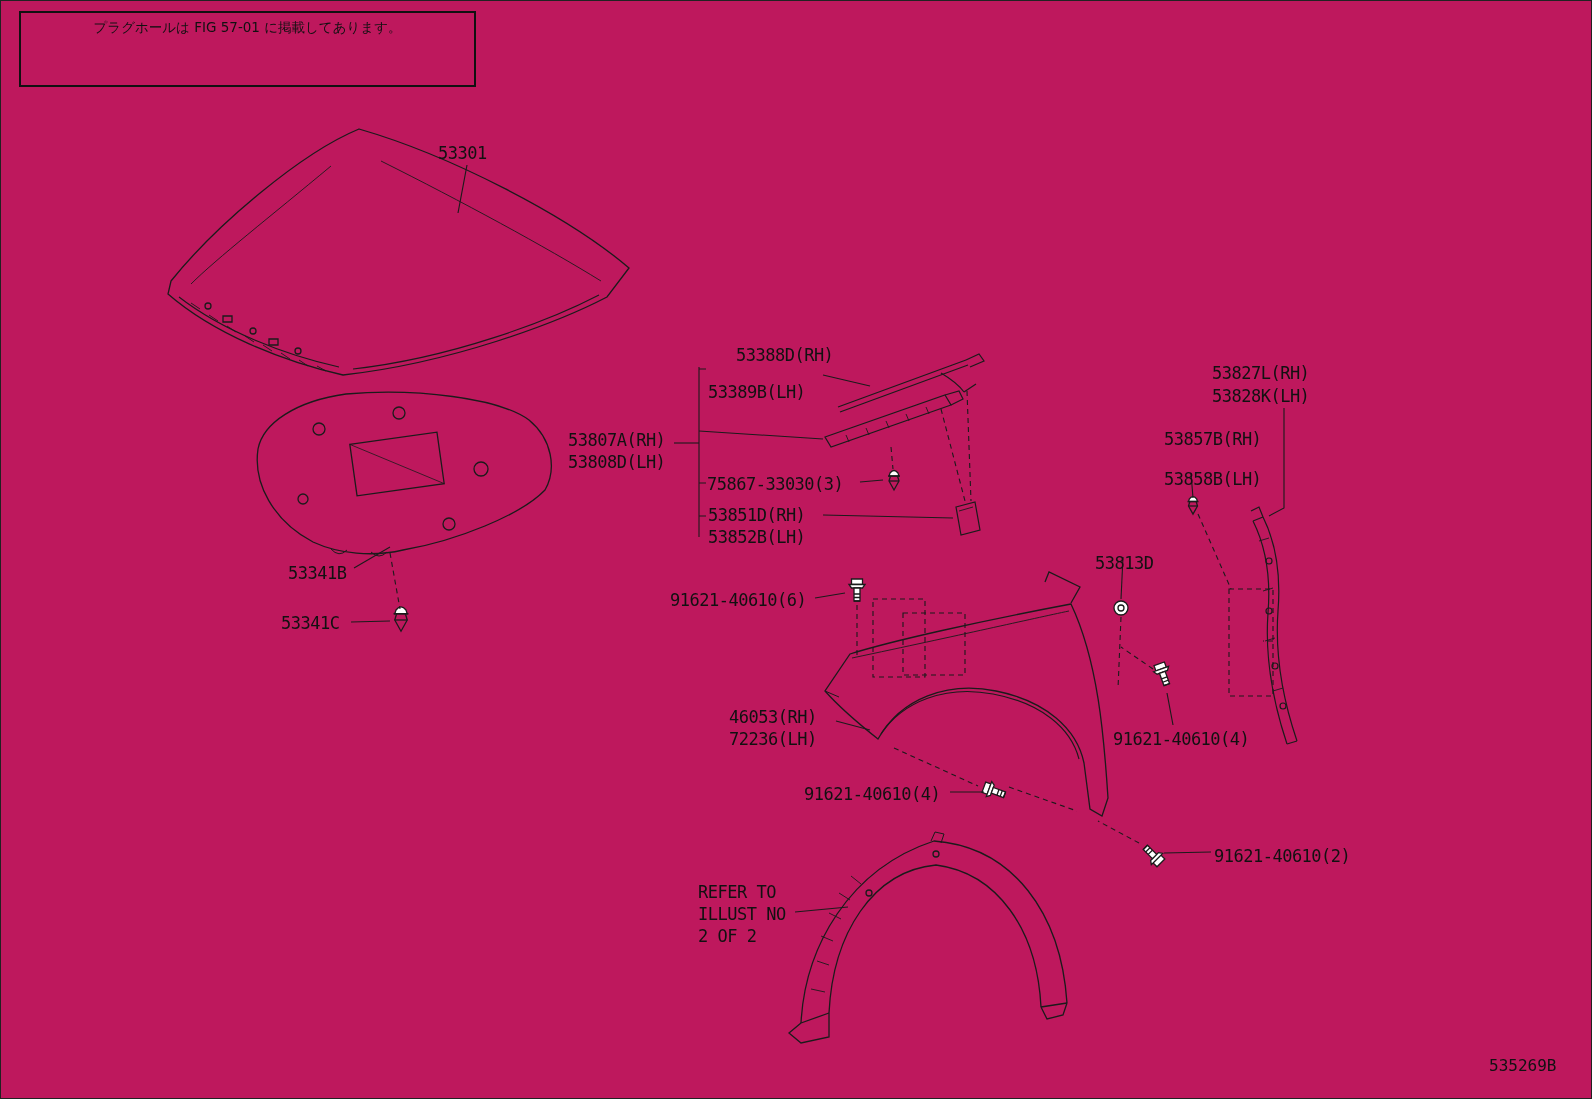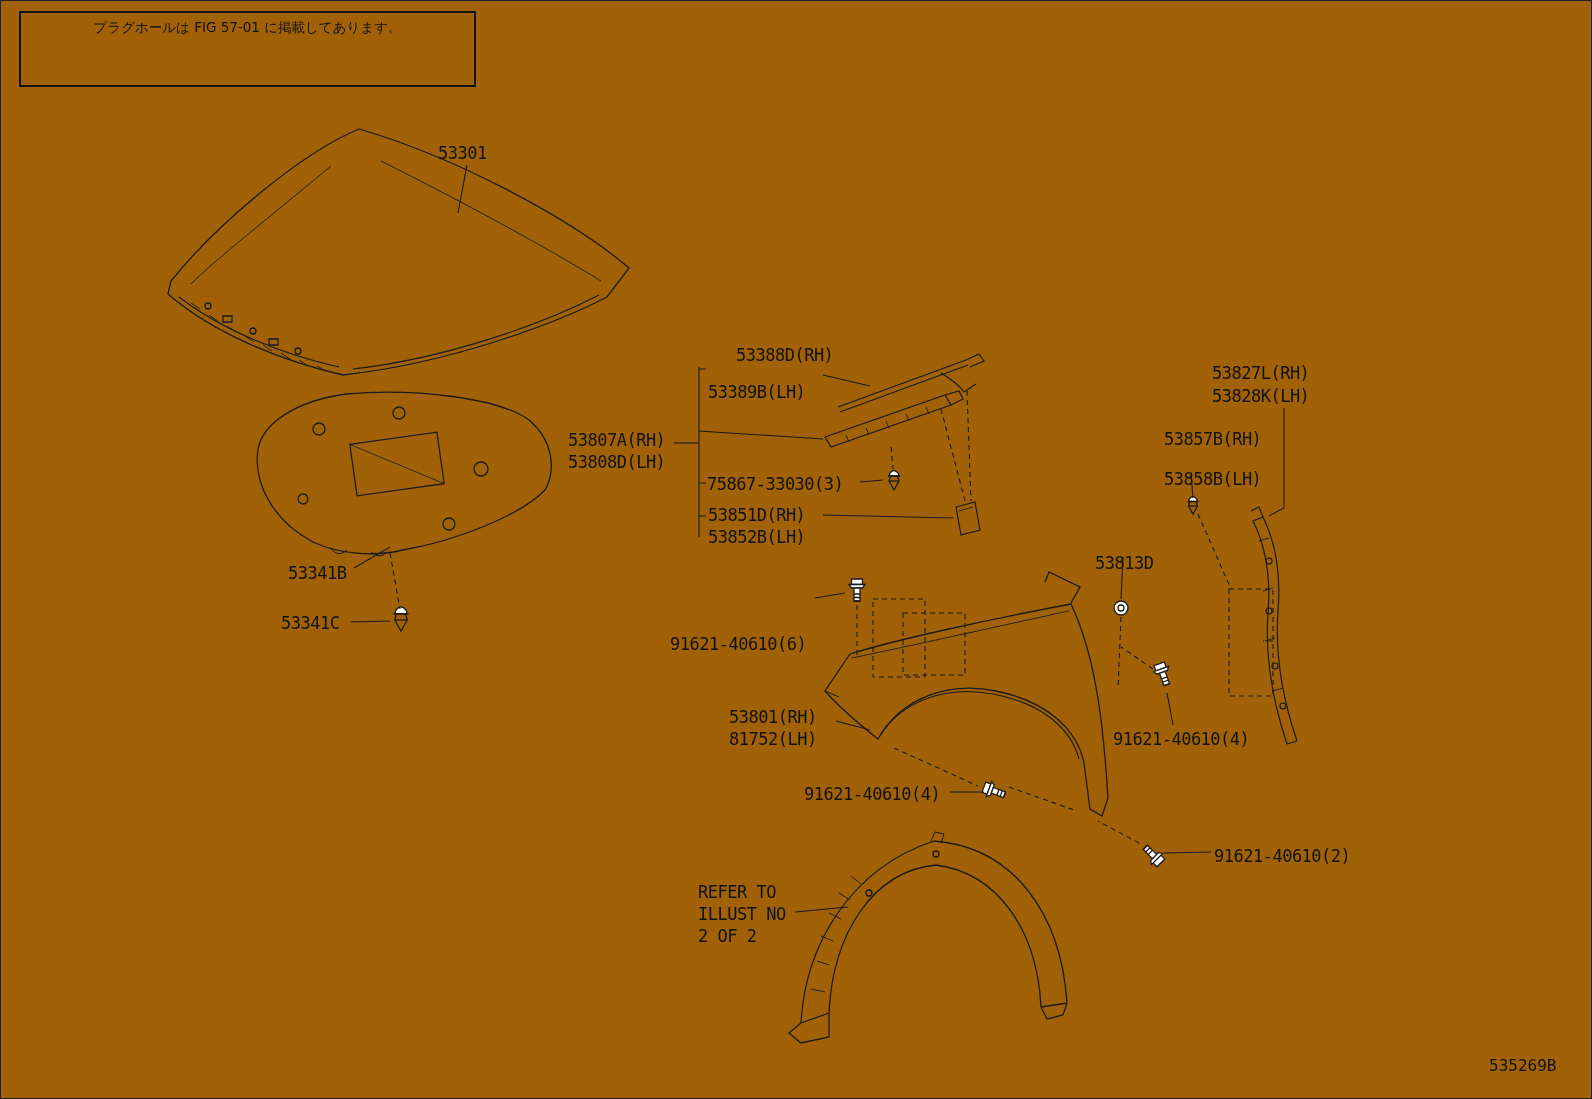--- a/index.html
+++ b/index.html
@@ -1,19 +1,19 @@
 <!DOCTYPE html>
 <html><head>
 <meta charset="utf-8">
 <style>
   html,body{margin:0;padding:0;background:#fff;}
   #page{
     position:relative;
     width:1592px;height:1099px;
-    background:#a16207;
+    background:#be185d;
     border:1px solid #222;
     box-sizing:border-box;
     font-family:"DejaVu Sans Mono", monospace;
     color:#111;
     overflow:hidden;
   }
   .lbl{
     position:absolute;
     font-family:"DejaVu Sans Mono", monospace;
     font-size:17px;
@@ -237,24 +237,24 @@
   <div class="lbl" style="left:707px;top:526px;text-align:right;">53852B(LH)</div>
 
   <div class="lbl" style="left:1211px;top:362px;">53827L(RH)</div>
   <div class="lbl" style="left:1211px;top:385px;">53828K(LH)</div>
 
   <div class="lbl" style="left:1163px;top:428px;">53857B(RH)</div>
   <div class="lbl" style="left:1163px;top:468px;">53858B(LH)</div>
 
   <div class="lbl" style="left:1094px;top:537px;margin-top:15px;">53813D</div>
 
-  <div class="lbl" style="left:669px;top:589px;margin-top:44px;">91621-40610(6)</div>
-
-  <div class="lbl" style="left:728px;top:706px;">53801(RH)</div>
-  <div class="lbl" style="left:728px;top:728px;">81752(LH)</div>
+  <div class="lbl" style="left:669px;top:589px;">91621-40610(6)</div>
+
+  <div class="lbl" style="left:728px;top:706px;">46053(RH)</div>
+  <div class="lbl" style="left:728px;top:728px;">72236(LH)</div>
 
   <div class="lbl" style="left:1112px;top:728px;">91621-40610(4)</div>
   <div class="lbl" style="left:803px;top:783px;">91621-40610(4)</div>
   <div class="lbl" style="left:1213px;top:845px;">91621-40610(2)</div>
 
   <div class="lbl" style="left:697px;top:881px;">REFER TO</div>
   <div class="lbl" style="left:697px;top:903px;">ILLUST NO</div>
   <div class="lbl" style="left:697px;top:925px;">2 OF 2</div>
 
   <div id="diagram-id">535269B</div>

